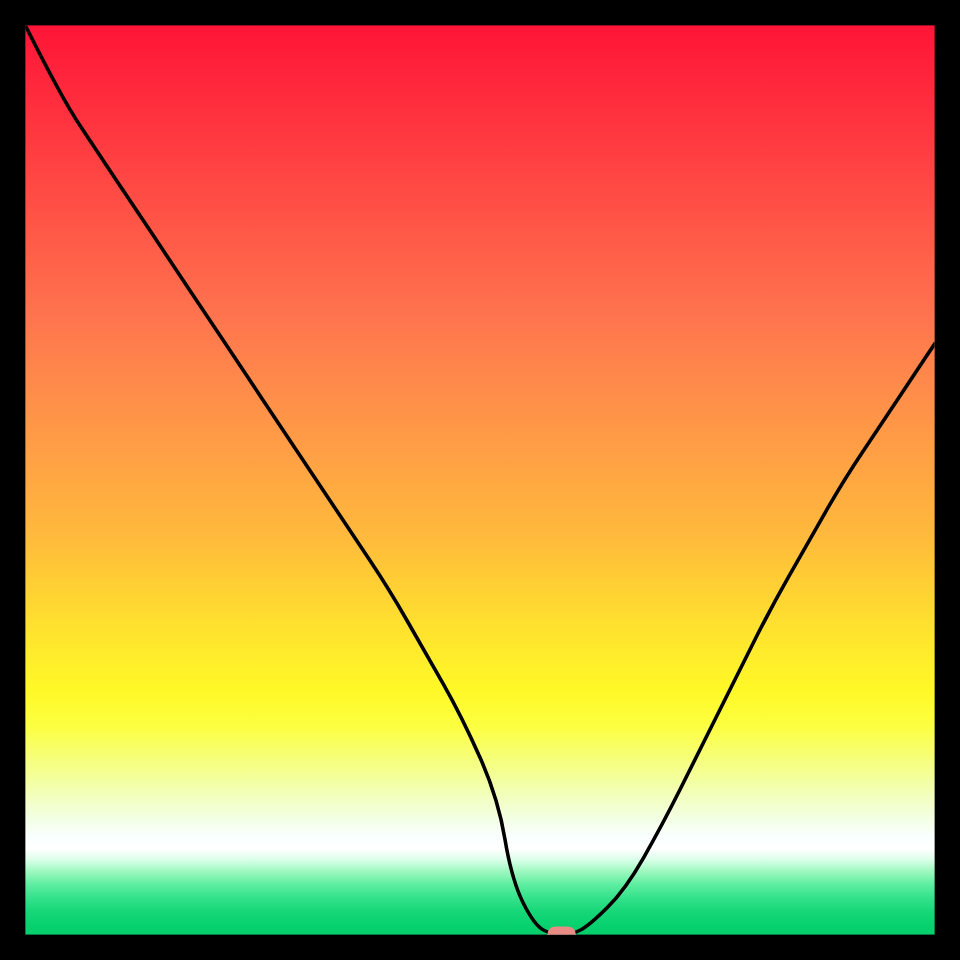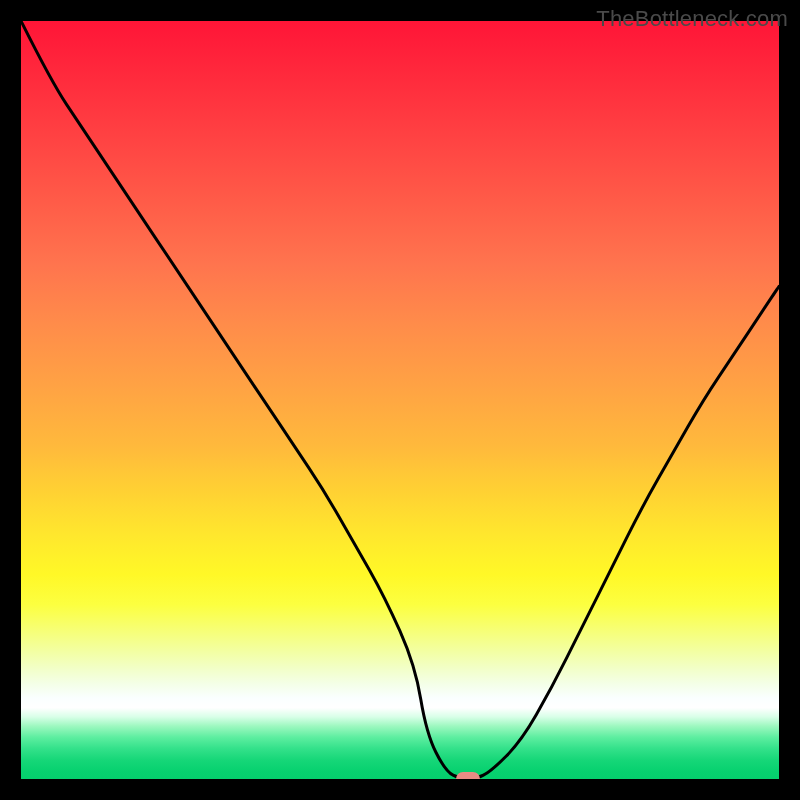--- a/index.html
+++ b/index.html
@@ -85,21 +85,20 @@
     background: #e88b84;
     border-radius: 7px;
     transform: translate(-50%, -50%);
   }
 </style>
 </head>
 <body>
 
 <div class="frame">
 
-  <div class="watermark">TheBottleneck.com</div>
 
   <div class="plot">
     <div class="gradient"></div>
 
     <svg class="curve" viewBox="0 0 758 758" preserveAspectRatio="none">
       <path id="curve-path" fill="none" stroke="#000000" stroke-width="3" stroke-linejoin="round" stroke-linecap="round" d="M 0.0 0.0 Q 30.3 60.6 45.5 83.4 Q 60.6 106.1 75.8 128.9 Q 91.0 151.6 106.1 174.3 Q 121.3 197.1 136.4 219.8 Q 151.6 242.6 166.8 265.3 Q 181.9 288.0 197.1 310.8 Q 212.2 333.5 227.4 356.3 Q 242.6 379.0 257.7 401.7 Q 272.9 424.5 288.0 447.2 Q 303.2 470.0 318.4 496.5 Q 333.5 523.0 348.7 549.5 Q 363.8 576.1 379.0 610.2 Q 394.2 644.3 399.8 678.4 Q 405.5 712.5 415.0 731.5 Q 424.5 750.4 432.1 754.2 Q 439.6 758.0 447.2 758.0 Q 454.8 758.0 462.4 754.2 Q 470.0 750.4 485.1 735.3 Q 500.3 720.1 515.4 693.6 Q 530.6 667.0 545.8 636.7 Q 560.9 606.4 576.1 576.1 Q 591.2 545.8 606.4 515.4 Q 621.6 485.1 636.7 458.6 Q 651.9 432.1 667.0 405.5 Q 682.2 379.0 697.4 356.3 Q 712.5 333.5 727.7 310.8 Q 742.8 288.0 750.4 276.7 T 758.0 265.3"></path>
     </svg>
 
     <div id="marker" class="marker" style="left: 447.22px; top: 758px; background: rgb(232, 139, 132);"></div>
   </div>

